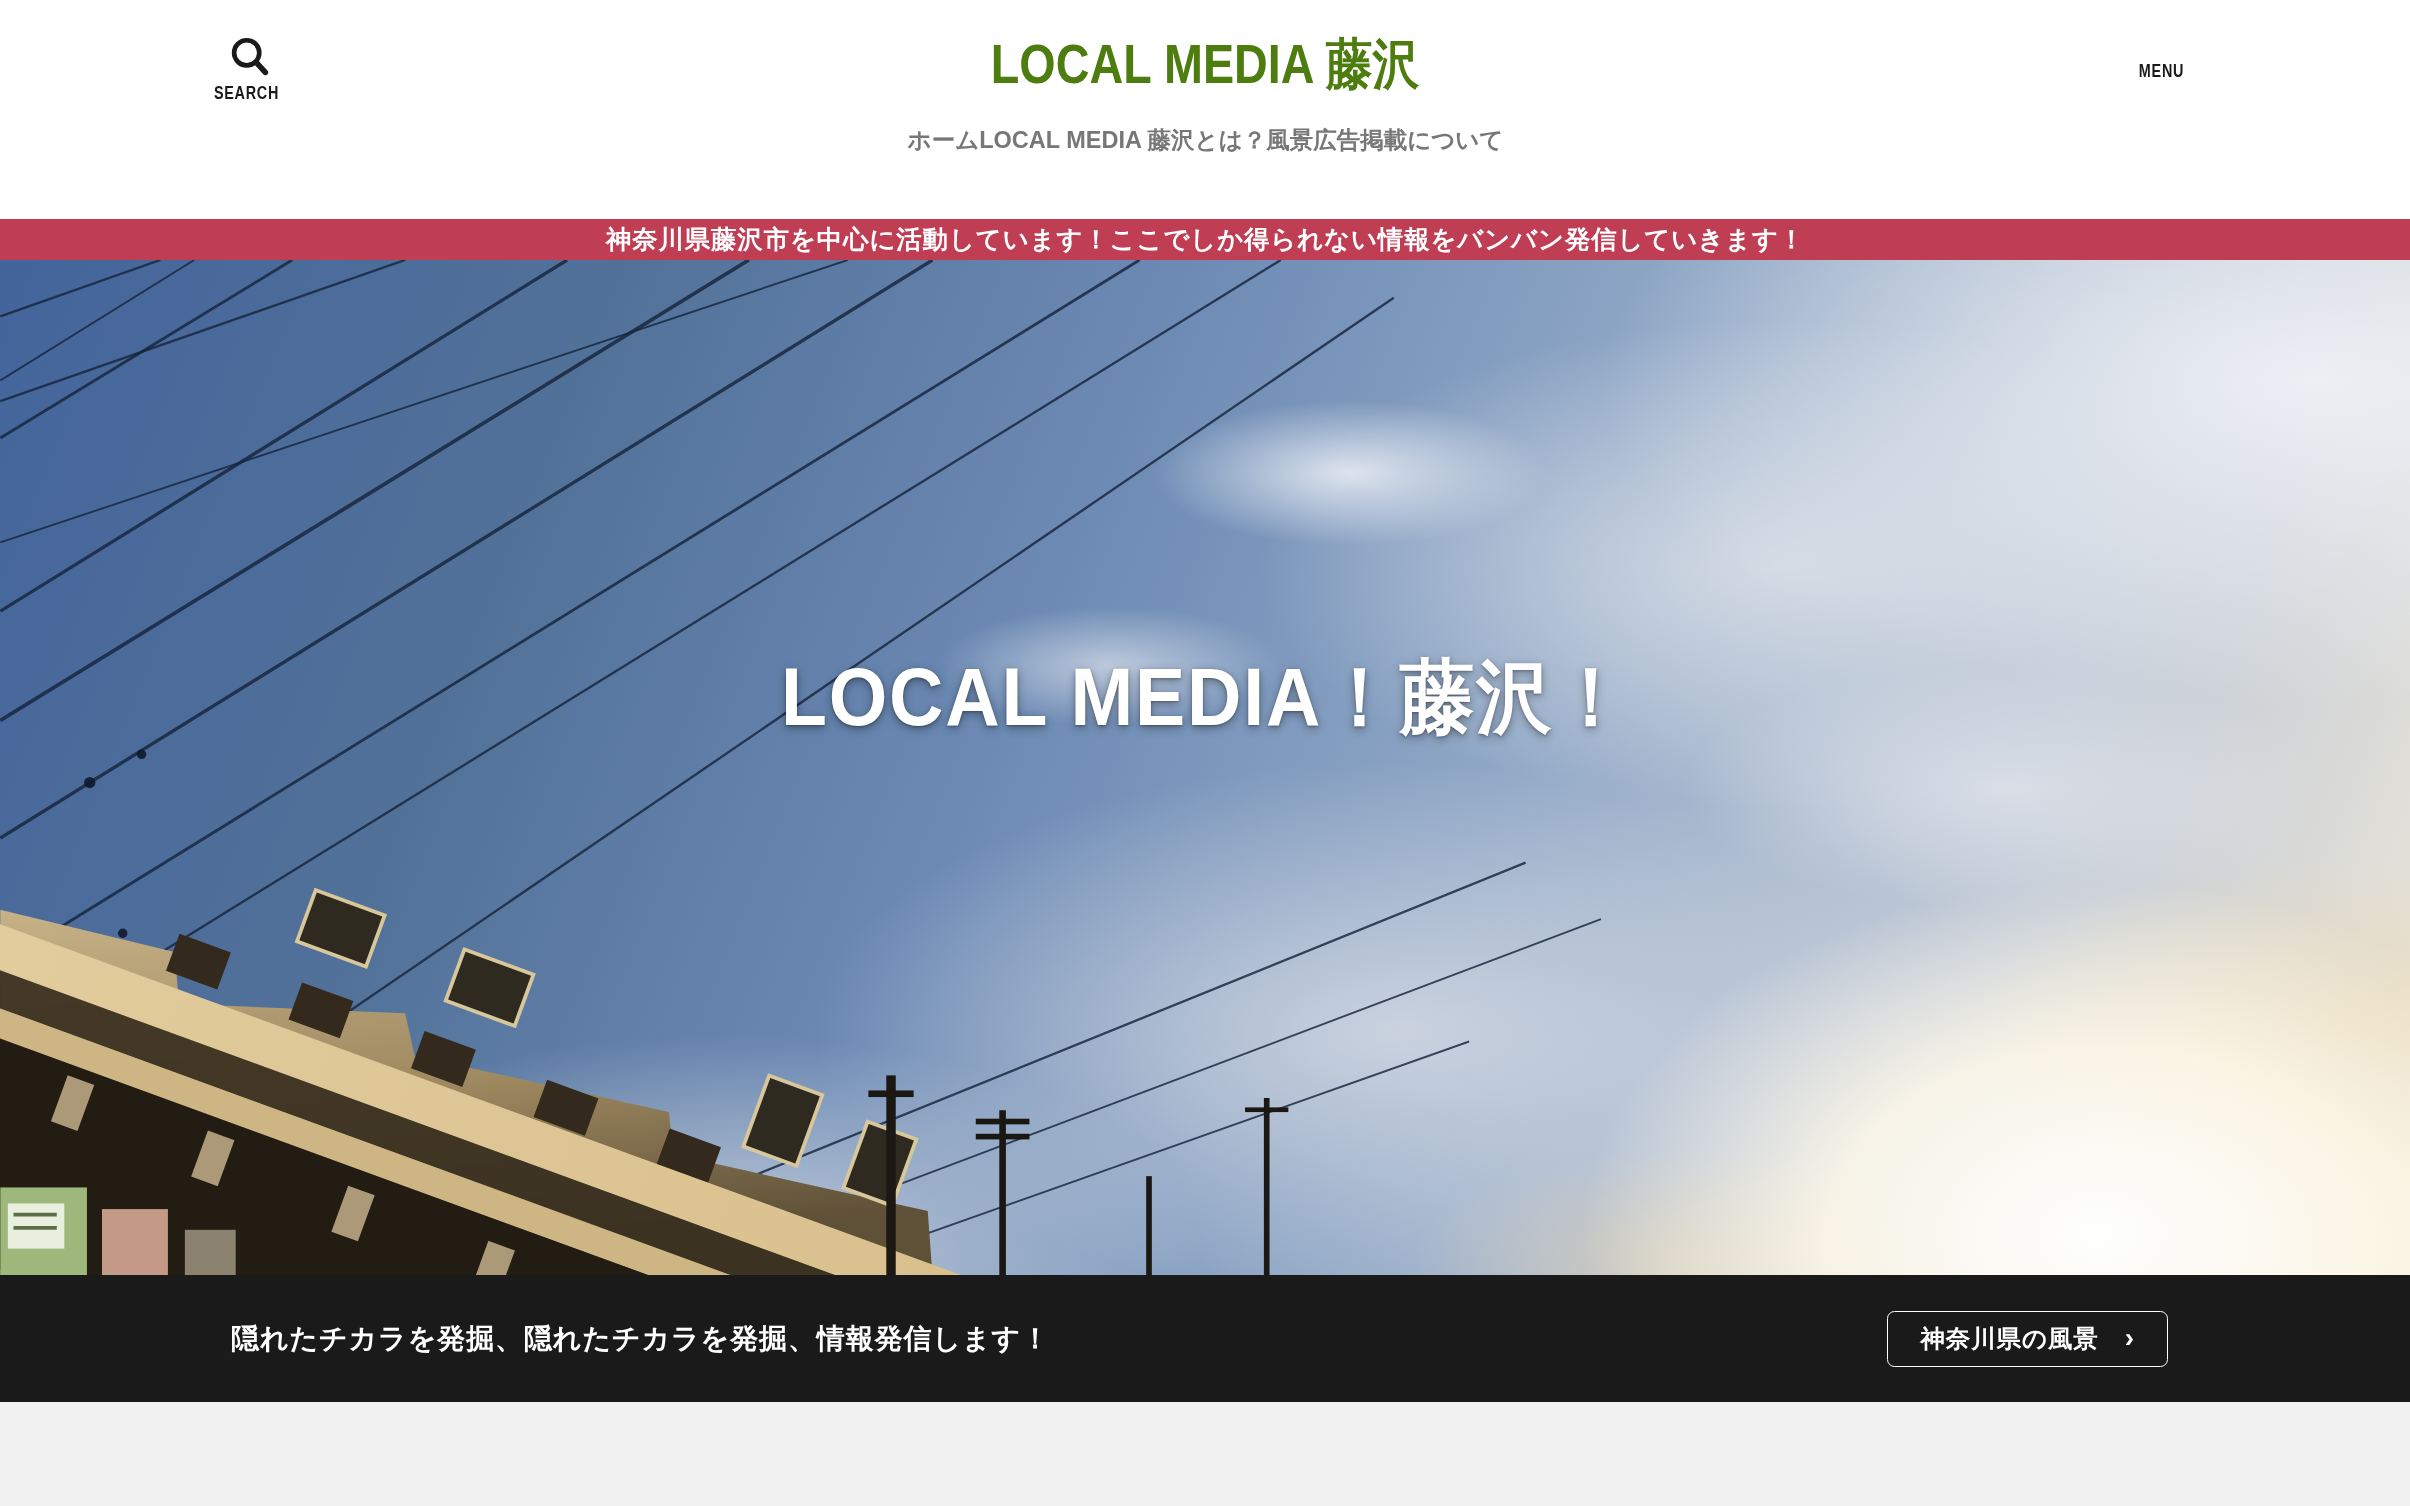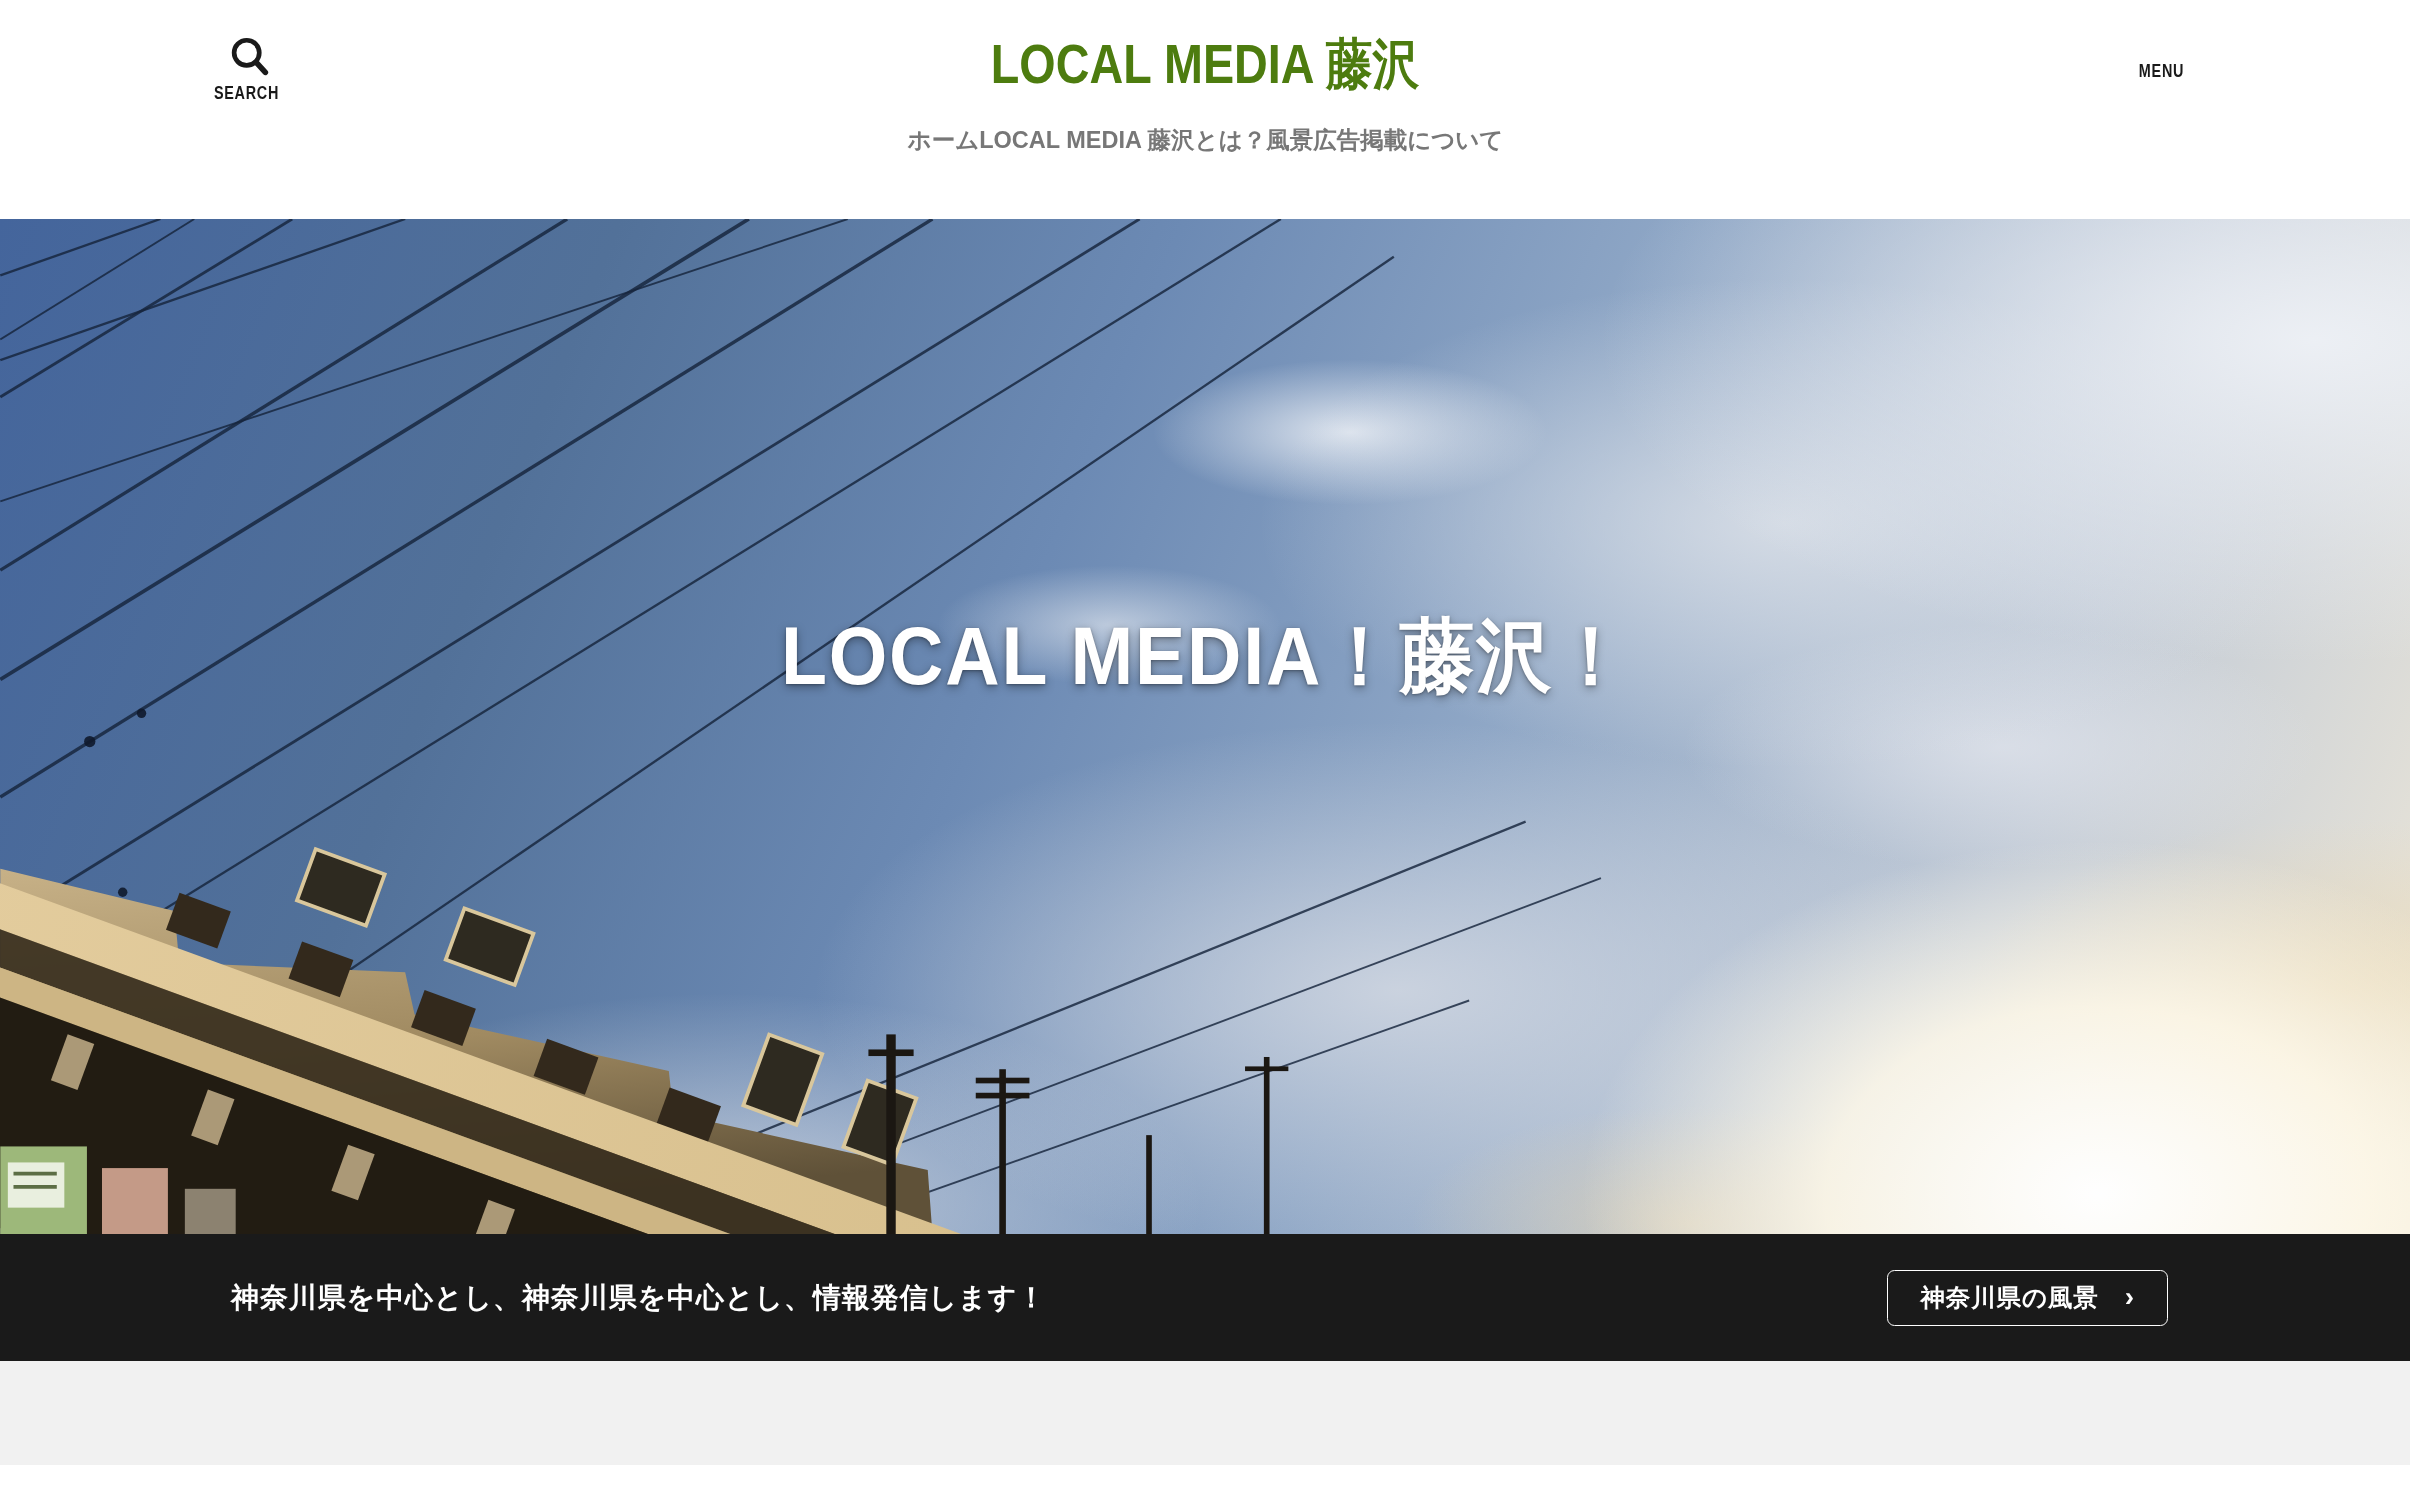--- a/index.html
+++ b/index.html
@@ -98,20 +98,23 @@
     </div>
 
     <nav class="nav">
       <a href="#">ホーム</a>
       <a href="#">LOCAL MEDIA 藤沢とは？</a>
       <a href="#">風景</a>
       <a href="#">広告掲載について</a>
     </nav>
   </div>
 
+  <div class="notice">
+    <span>神奈川県藤沢市を中心に活動しています！ここでしか得られない情報をバンバン発信していきます！</span>
+  </div>
 
   <div class="hero">
 
     <svg class="scene" width="2411" height="1015" viewBox="0 0 2560 1078">
       <defs>
         <linearGradient id="bldg" x1="0" y1="0" x2="0.25" y2="1">
           <stop offset="0" stop-color="#c7b187"></stop>
           <stop offset="0.55" stop-color="#a08a61"></stop>
           <stop offset="1" stop-color="#5f5138"></stop>
         </linearGradient>
@@ -203,21 +206,21 @@
         <rect x="1322" y="900" width="46" height="5"></rect>
       </g>
     </svg>
 
     <div class="hero-title">
       <span class="cond">LOCAL MEDIA！藤沢！</span>
     </div>
   </div>
 
   <div class="cta">
-    <span class="cta-text">神奈川県を中心とし、神奈川県を中心とし、情報発信します！</span>
+    <span class="cta-text">隠れたチカラを発掘、隠れたチカラを発掘、情報発信します！</span>
     <button class="cta-button">
       <span>神奈川県の風景</span>
       <span class="chev">›</span>
     </button>
   </div>
 
   <div class="footer-strip"></div>
 
 </div>
 

